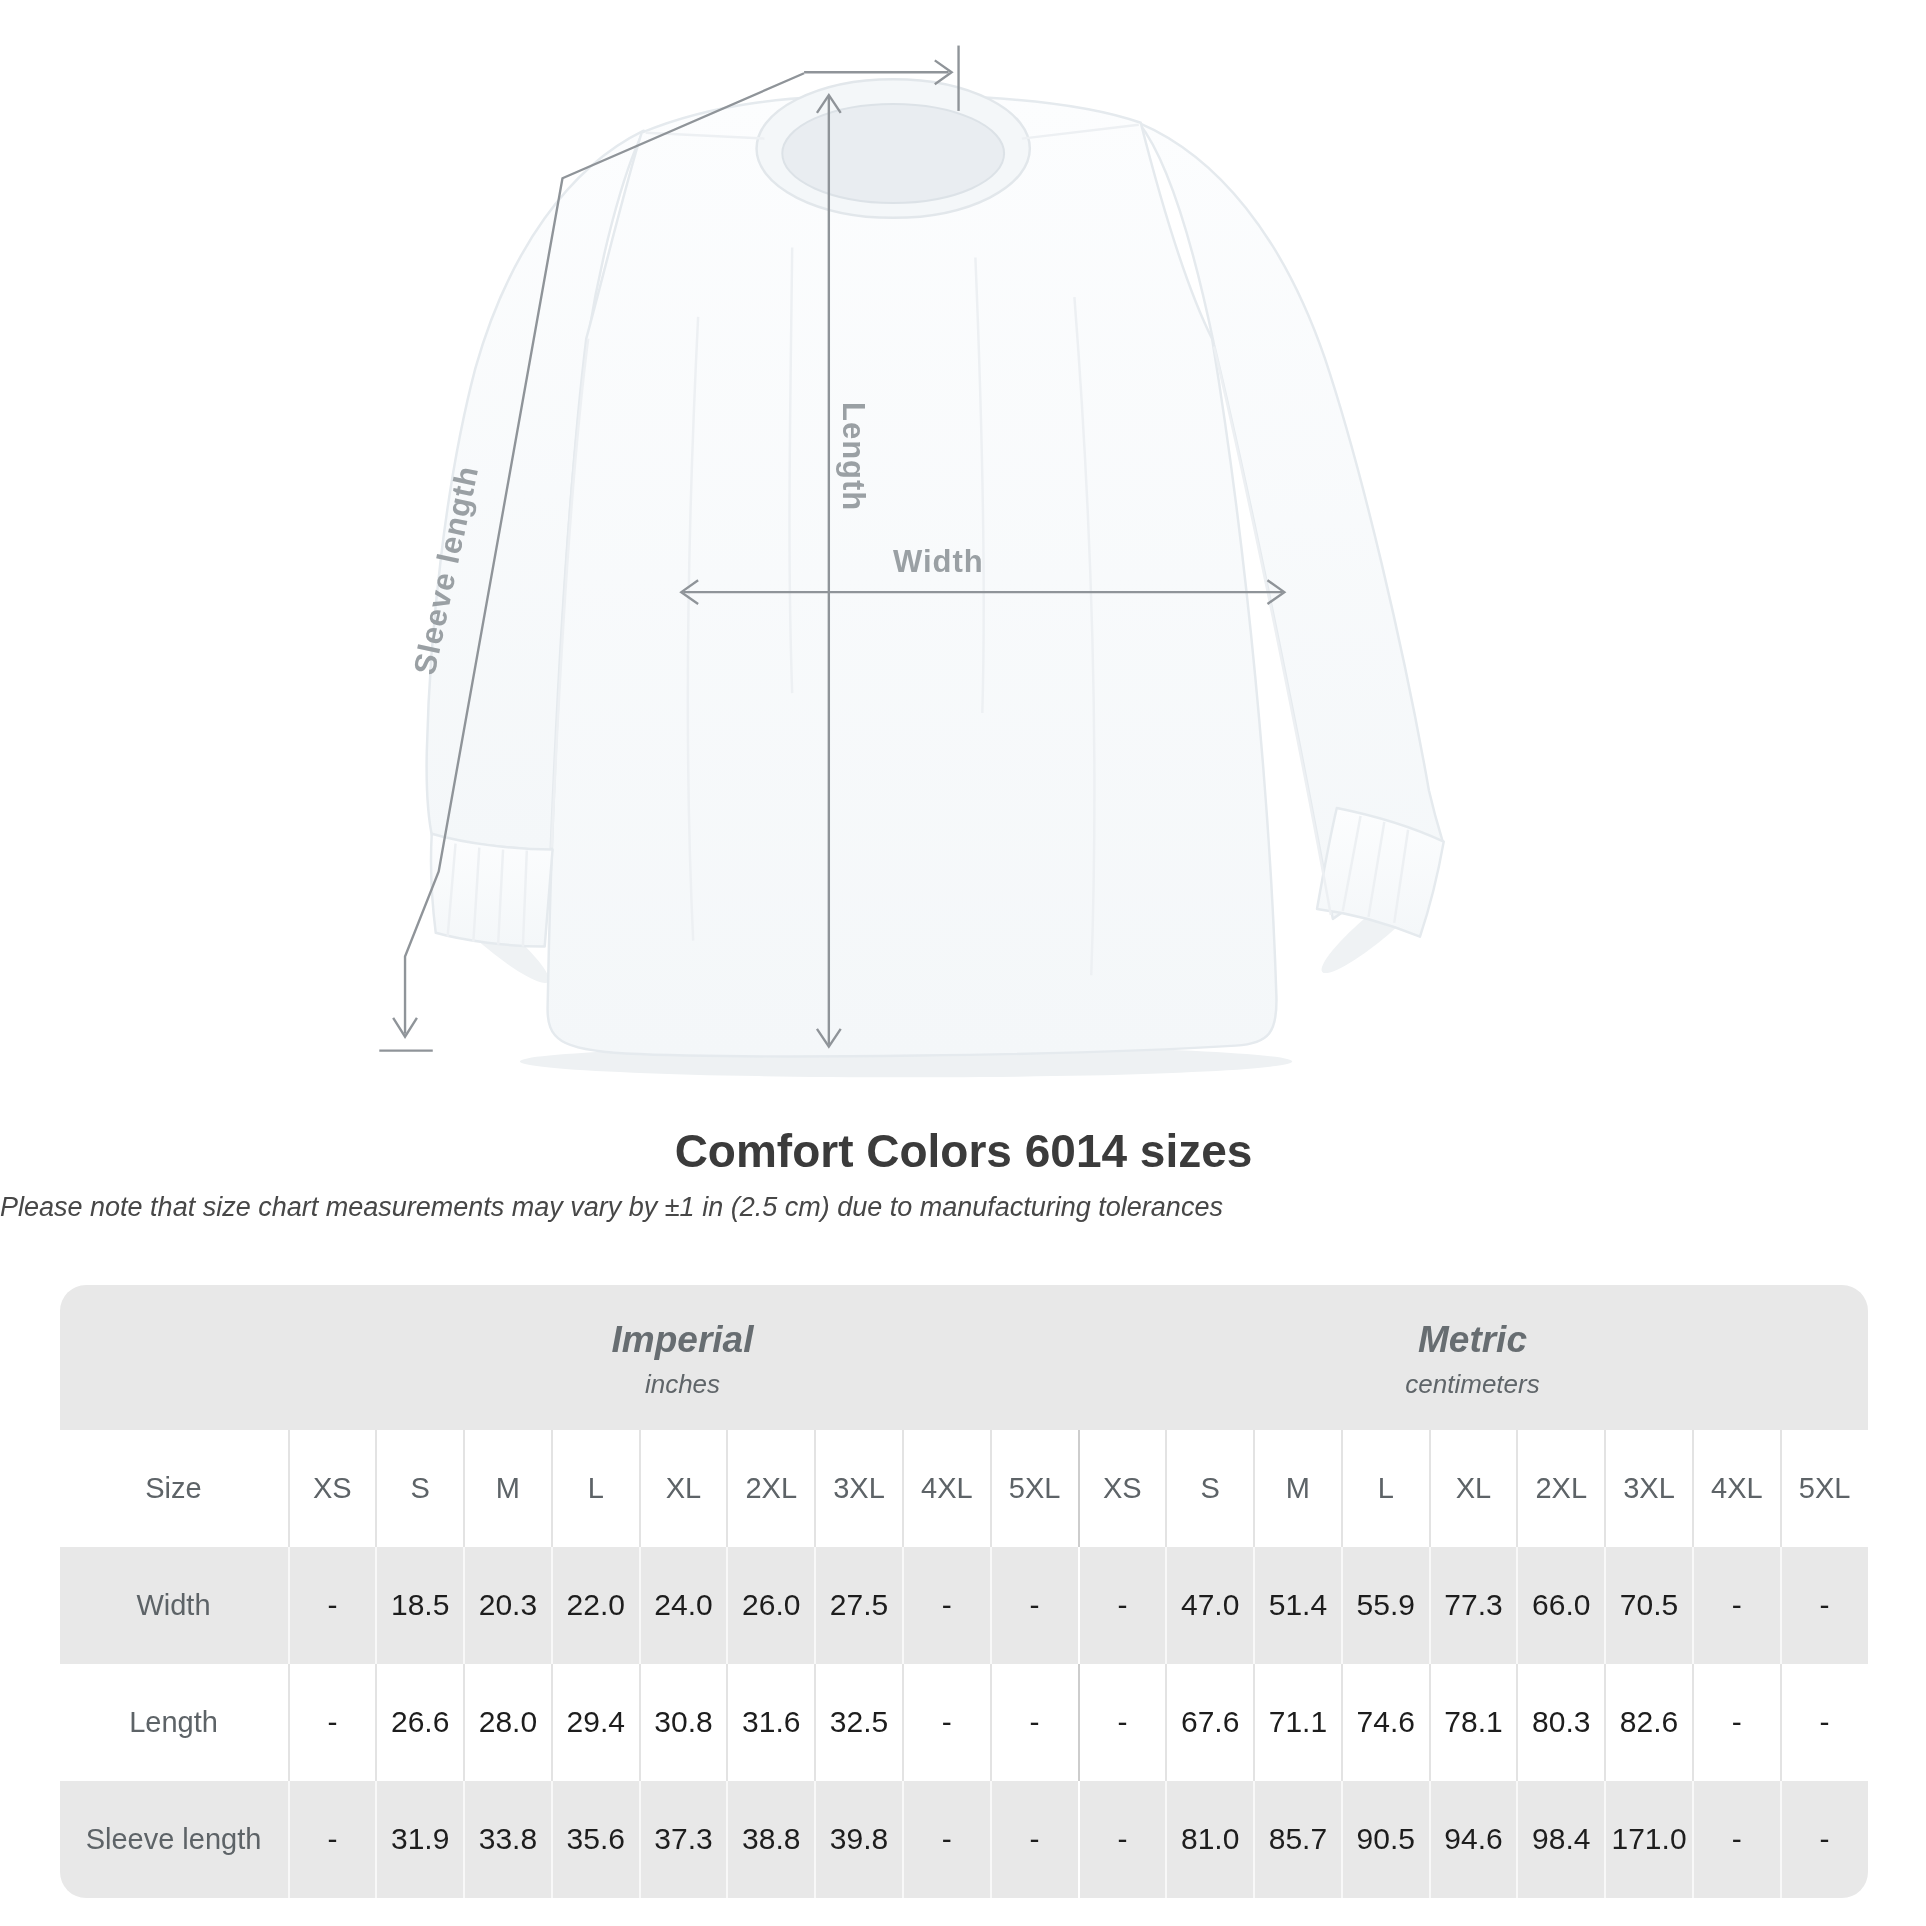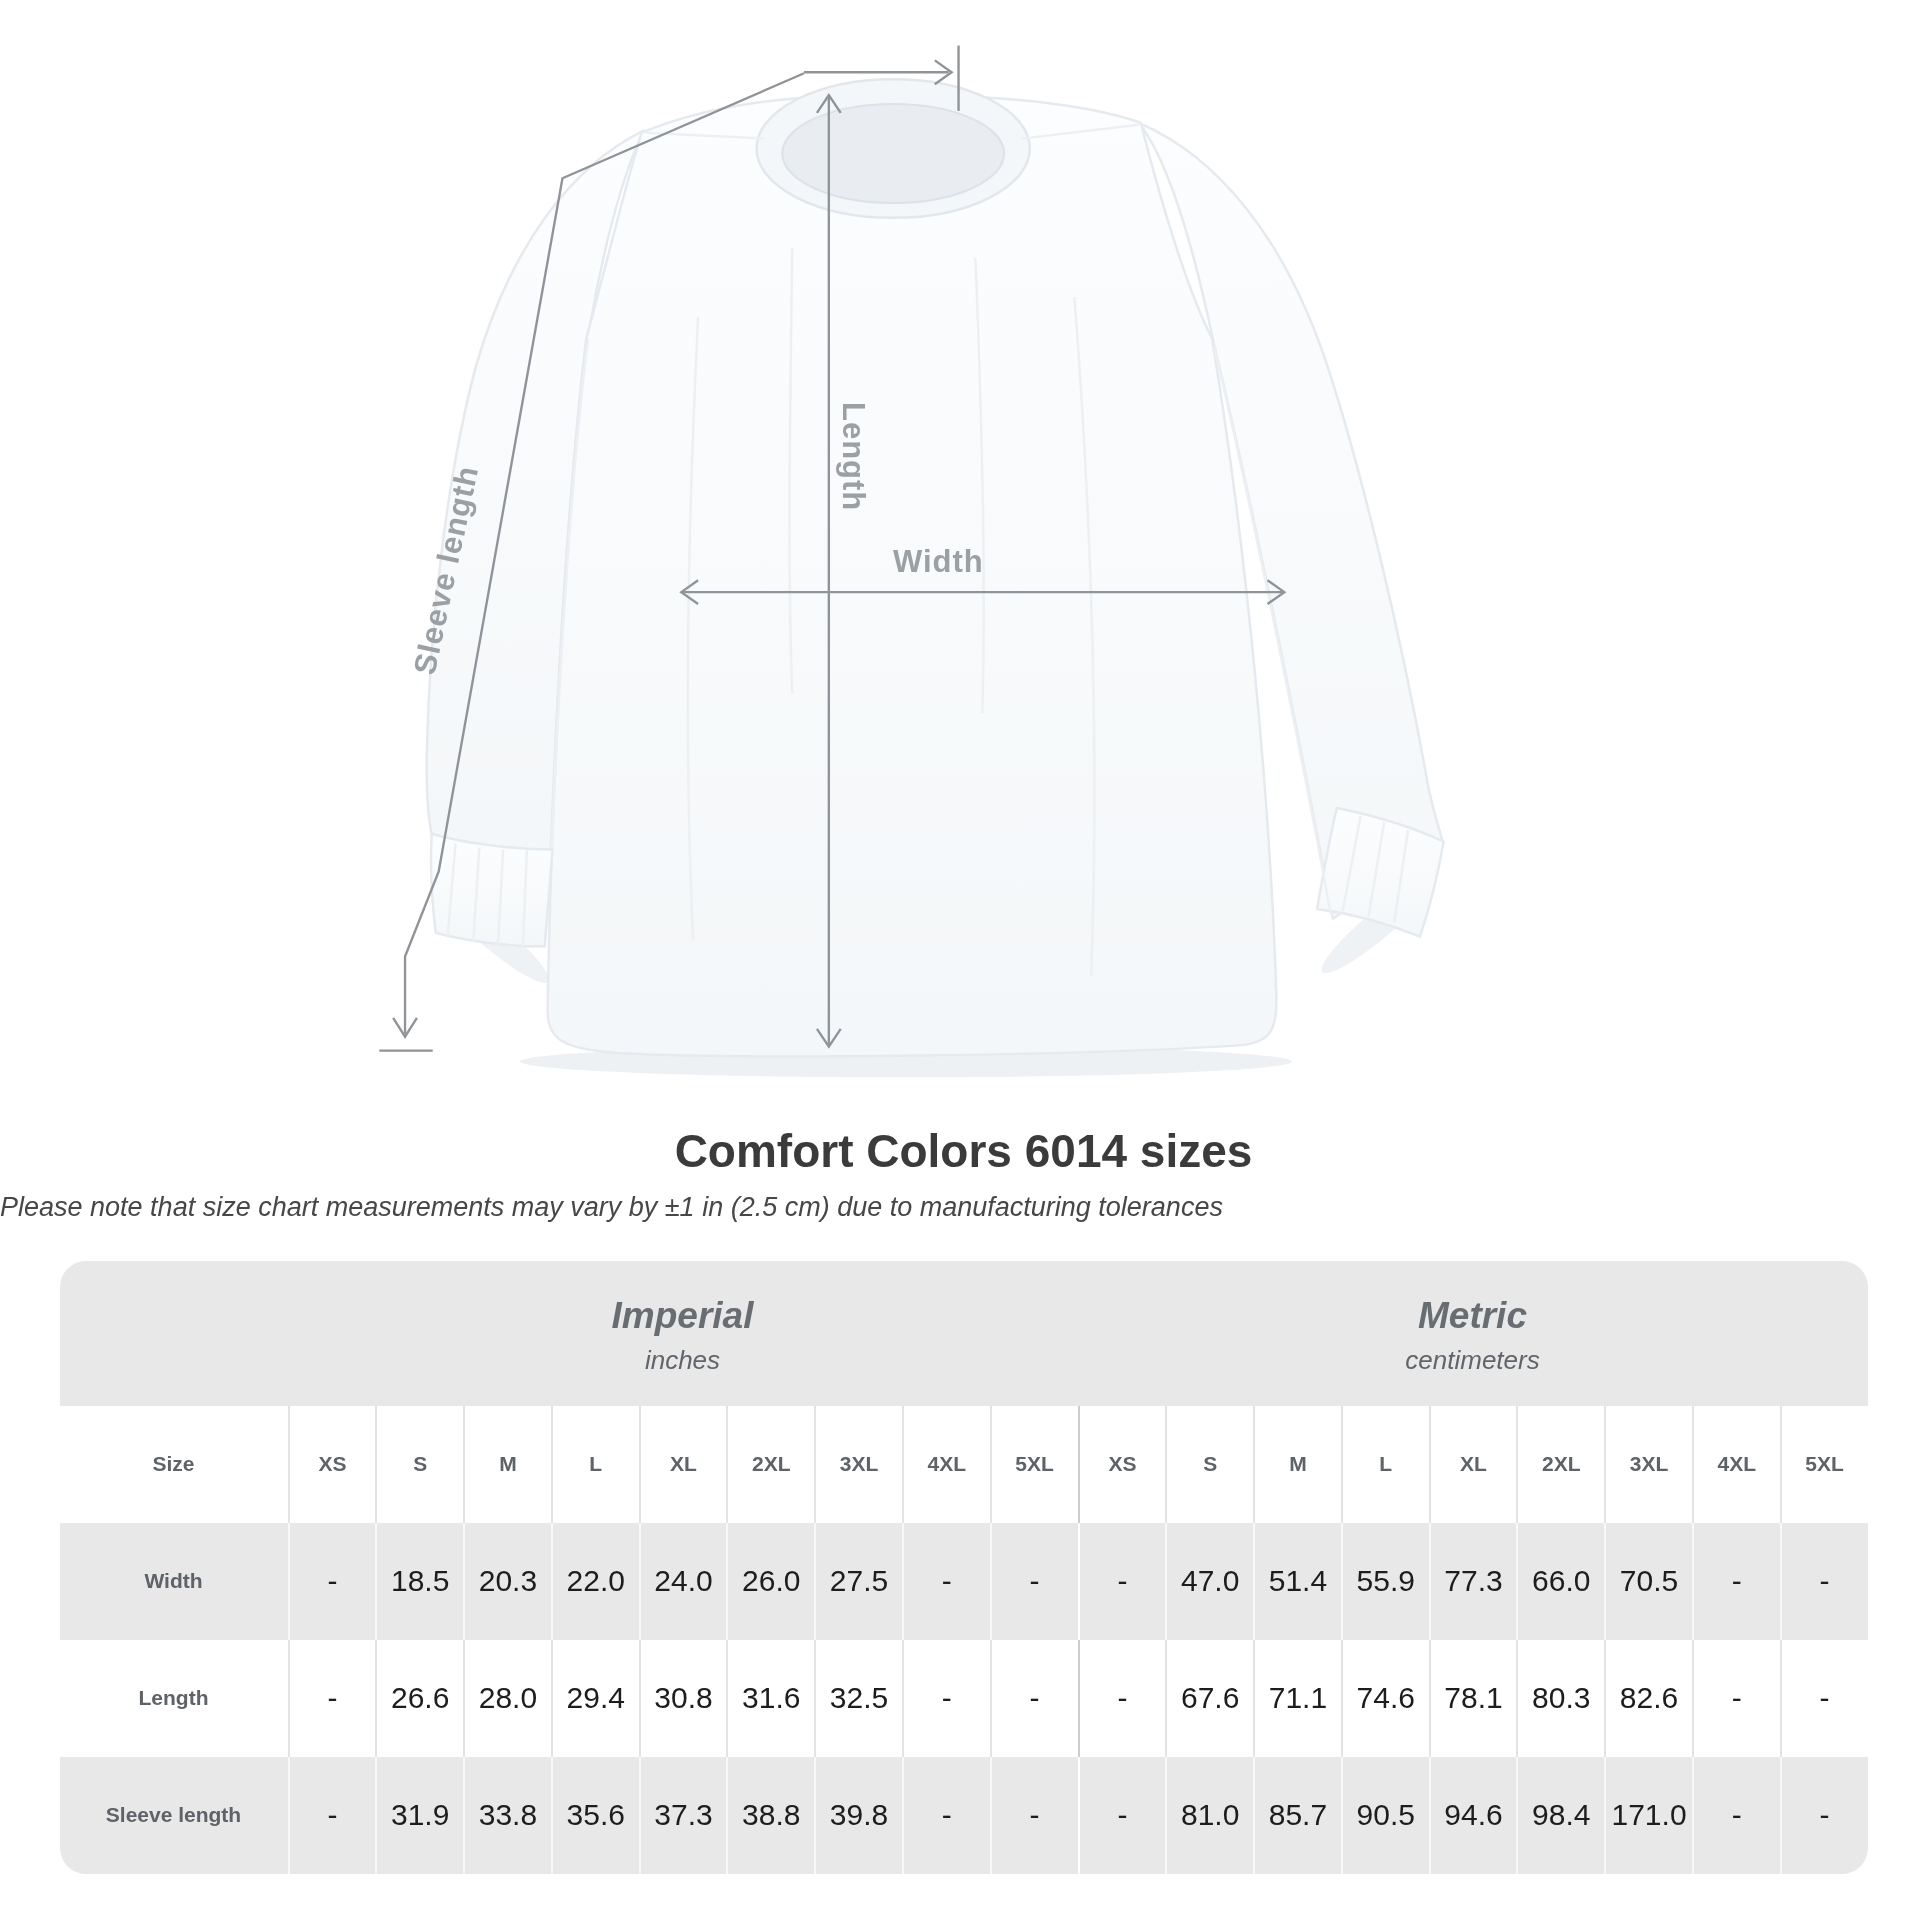--- a/index.html
+++ b/index.html
@@ -12,36 +12,36 @@
   .dim-label{position:absolute;font-weight:700;font-size:31px;color:#9aa0a4;letter-spacing:1px;white-space:nowrap;}
   .dim-length{left:871px;top:402px;transform:rotate(90deg);transform-origin:0 0;}
   .dim-width{left:893px;top:544px;}
   .dim-sleeve{left:442px;top:642px;transform:rotate(-78deg);transform-origin:0 100%;}
 
   
   .page-title{margin:16px 6px 0;text-align:center;font-size:46px;line-height:1.15;font-weight:700;color:#3b3b3b;}
   .tolerance-note{margin:14px 0 0;text-align:left;font-size:27px;font-style:italic;color:#474747;}
 
   
-  .size-table{width:1808px;margin:38px auto 0;}
+  .size-table{width:1808px;margin:62px auto 0;}
   .band{display:grid;grid-template-columns:228px repeat(18,1fr);height:145px;background:#e8e8e8;border-radius:26px 26px 0 0;}
   .band-group{display:flex;flex-direction:column;align-items:center;justify-content:center;gap:8px;padding-top:4px;}
   .group-imperial{grid-column:2 / span 9;}
   .group-metric{grid-column:11 / span 9;}
   .band-title{font-size:37px;font-weight:700;font-style:italic;color:#676d71;}
   .band-sub{font-size:26px;font-style:italic;color:#5f6569;}
 
   .trow{display:grid;grid-template-columns:228px repeat(18,1fr);height:117px;}
   .row-white{background:#ffffff;--sep:#e3e3e3;--sepstrong:#cdcdcd;}
   .row-gray{background:#e8e8e8;--sep:#f8f8f8;--sepstrong:#ffffff;}
   .row-last{border-radius:0 0 26px 26px;}
   .cell{display:flex;align-items:center;justify-content:center;}
   .val{border-left:2px solid var(--sep);font-size:30px;color:#1d1d1d;}
   .sep-strong{border-left-color:var(--sepstrong);}
-  .head,.rowlabel{font-size:21px;font-weight:700;color:#5d6367;}
+  .head,.rowlabel{font-size:29px;font-weight:400;color:#5d6367;}
 </style>
 </head>
 <body>
 
 <div class="page">
 
   <div class="figure">
     <svg width="1927" height="1109" viewBox="0 0 1946 1120">
 
       <g>

